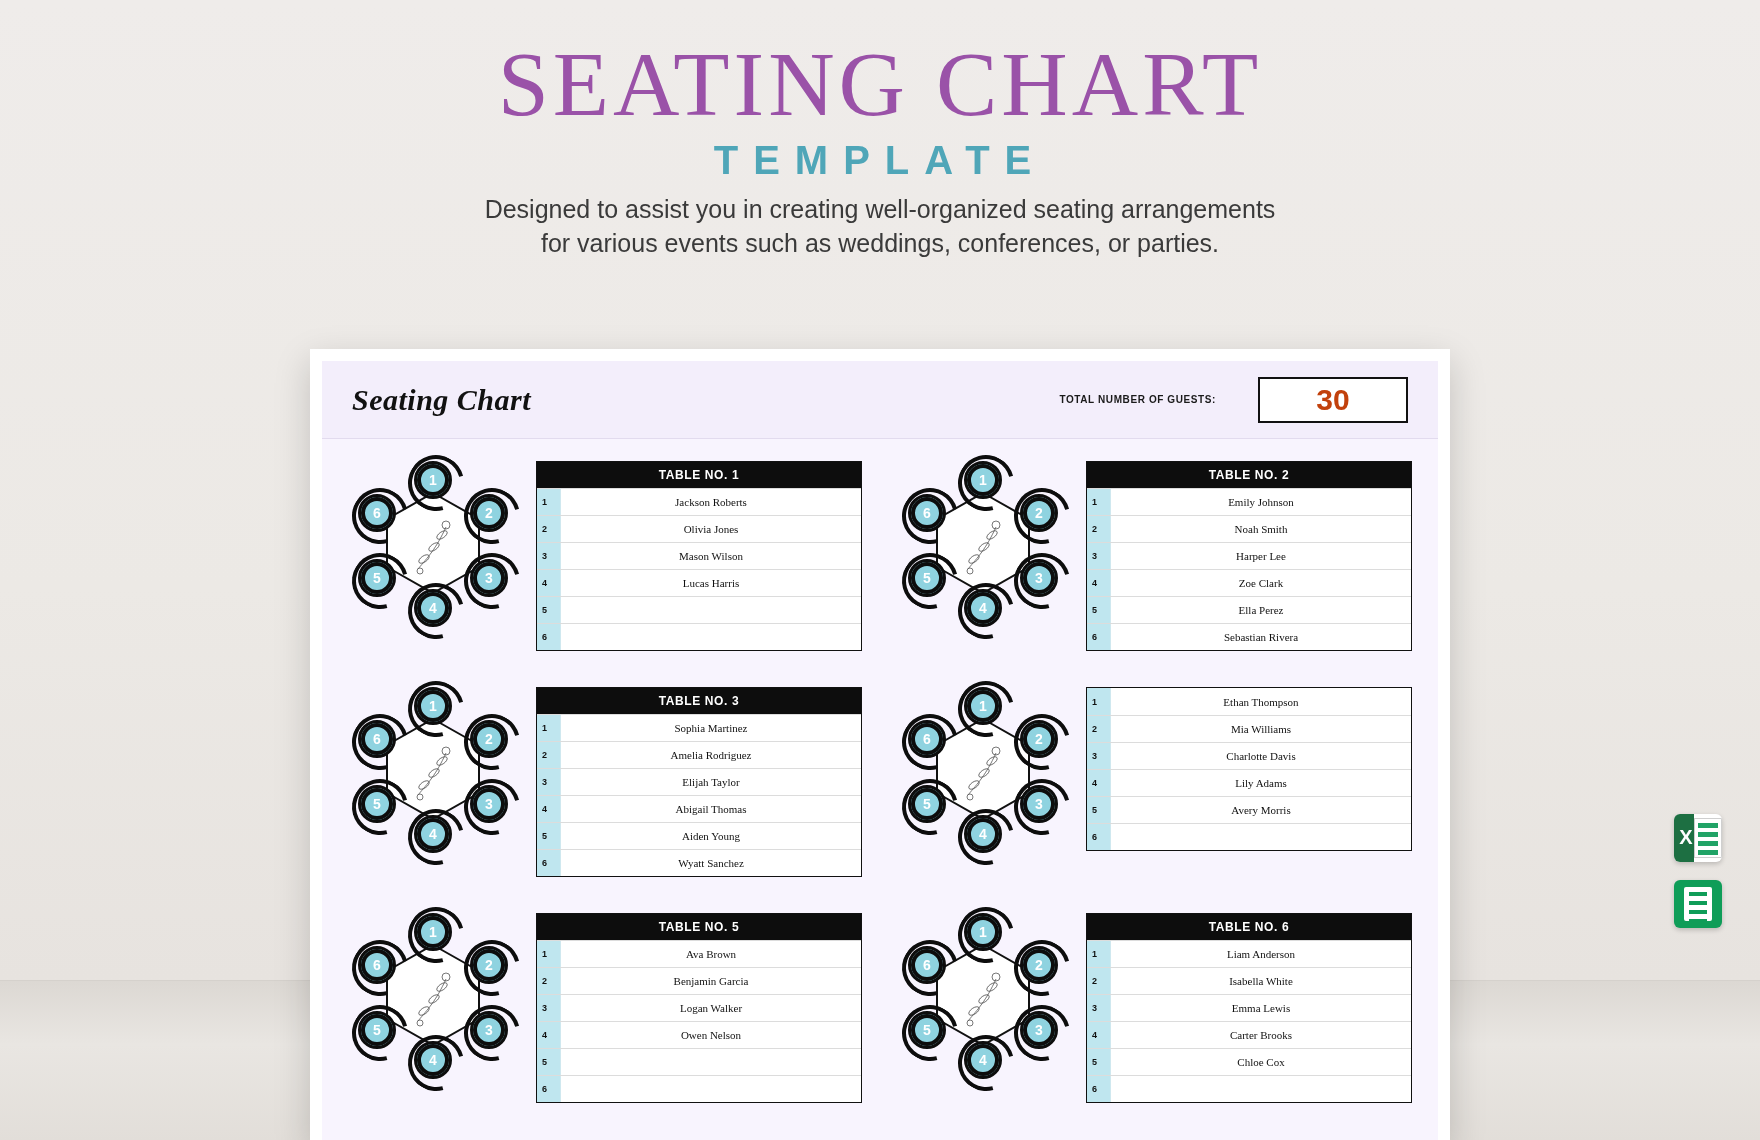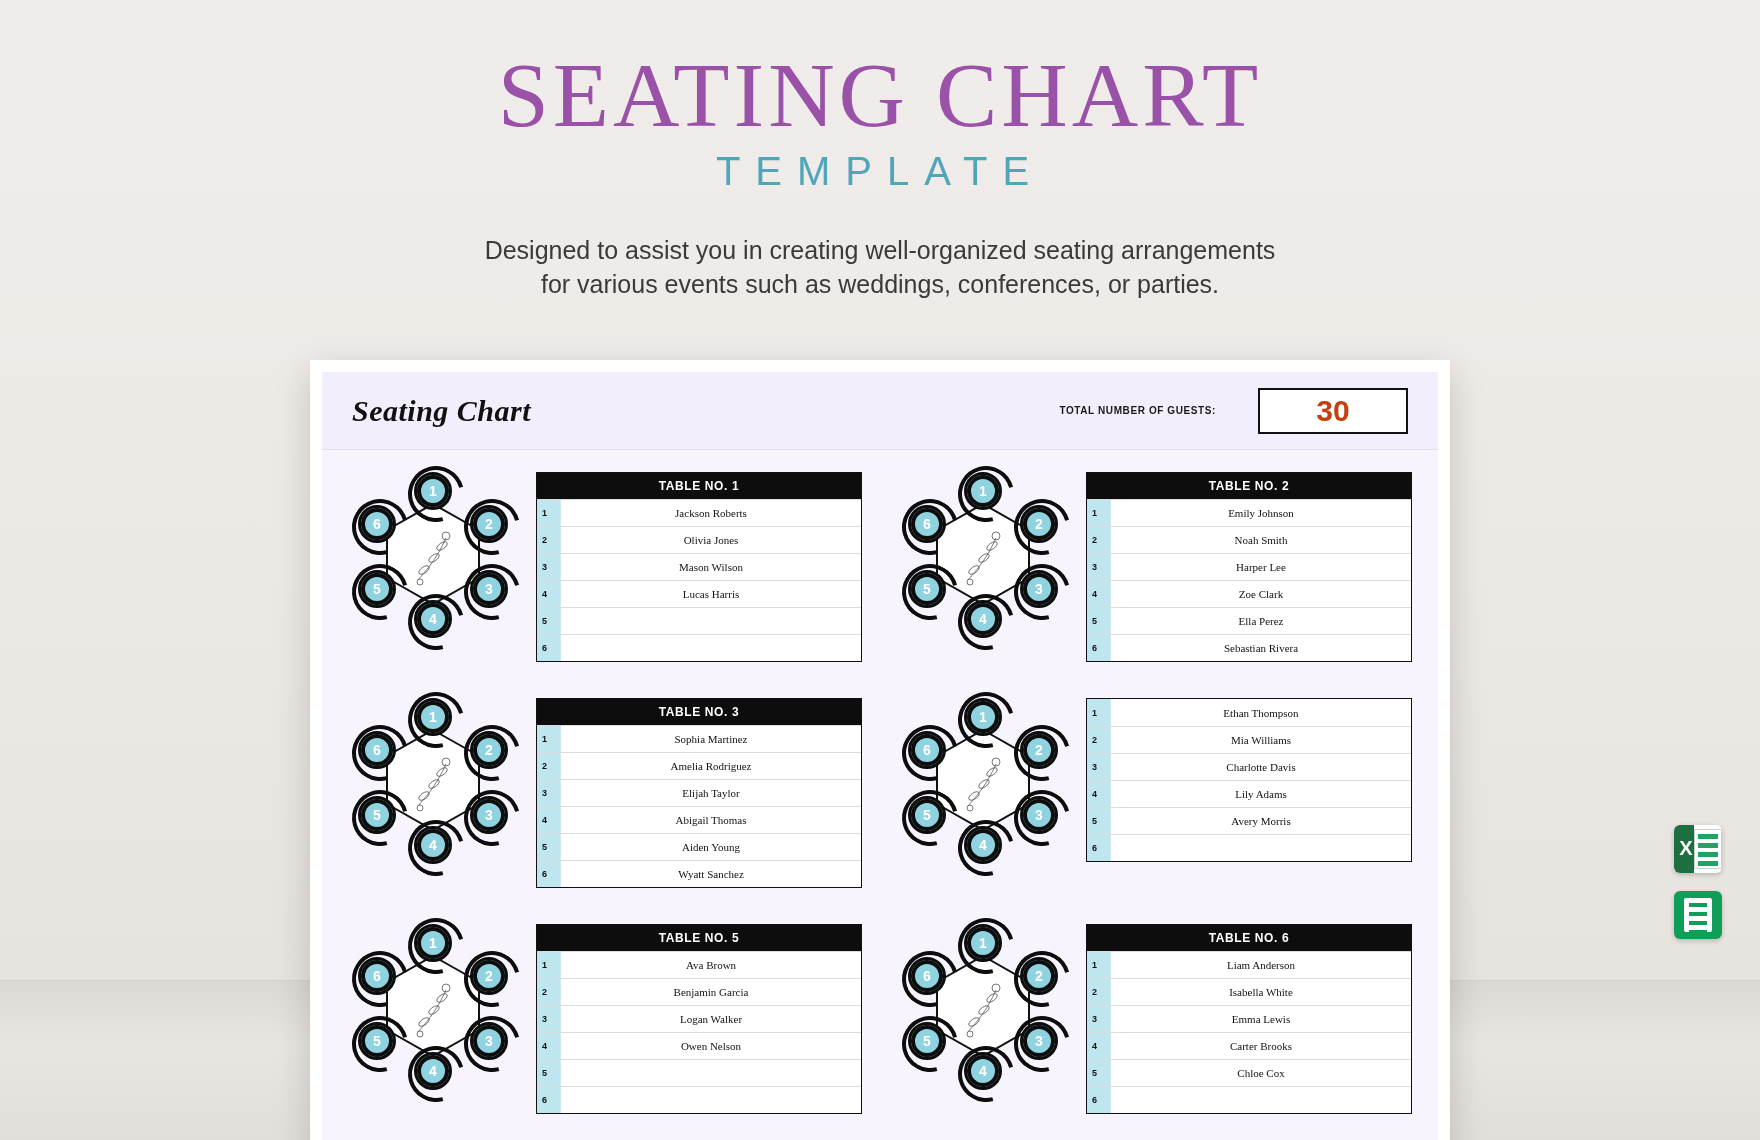--- a/index.html
+++ b/index.html
@@ -15,42 +15,42 @@
   .wall {
     position:absolute; left:0; top:0; width:1760px; height:980px;
     background: linear-gradient(180deg,#efecea 0%, #ece9e5 60%, #e7e3df 100%);
   }
   .floor {
     position:absolute; left:0; top:980px; width:1760px; height:160px;
     background: linear-gradient(180deg,#dcd8d3 0%, #e9e6e2 40%, #e2ded9 100%);
     border-top:1px solid #d5d1cc;
   }
   .stage {
-    position:absolute; left:0; top:15px; width:1760px; height:948px;
+    position:absolute; left:0; top:4px; width:1760px; height:948px;
   }
 
   .title-wrap { position:absolute; top:34px; left:0; width:1760px; text-align:center; }
   .title {
     font-family:"Liberation Serif", serif;
     font-size:92px;
     letter-spacing:4px;
     color:#9a52a8;
     line-height:1.02;
     font-weight:400;
   }
   .subtitle {
     margin-top:6px;
     font-family:"Liberation Sans", sans-serif;
     font-size:40px;
     letter-spacing:15px;
     color:#4fa6b8;
-    font-weight:400;
+    font-weight:700;
   }
   .desc {
-    margin-top:40px;
+    margin-top:10px;
     font-size:25px;
     color:#3a3a3a;
     line-height:1.35;
     font-weight:400;
   }
 
   
   .sheet {
     position:absolute;
     left:310px; top:345px;

